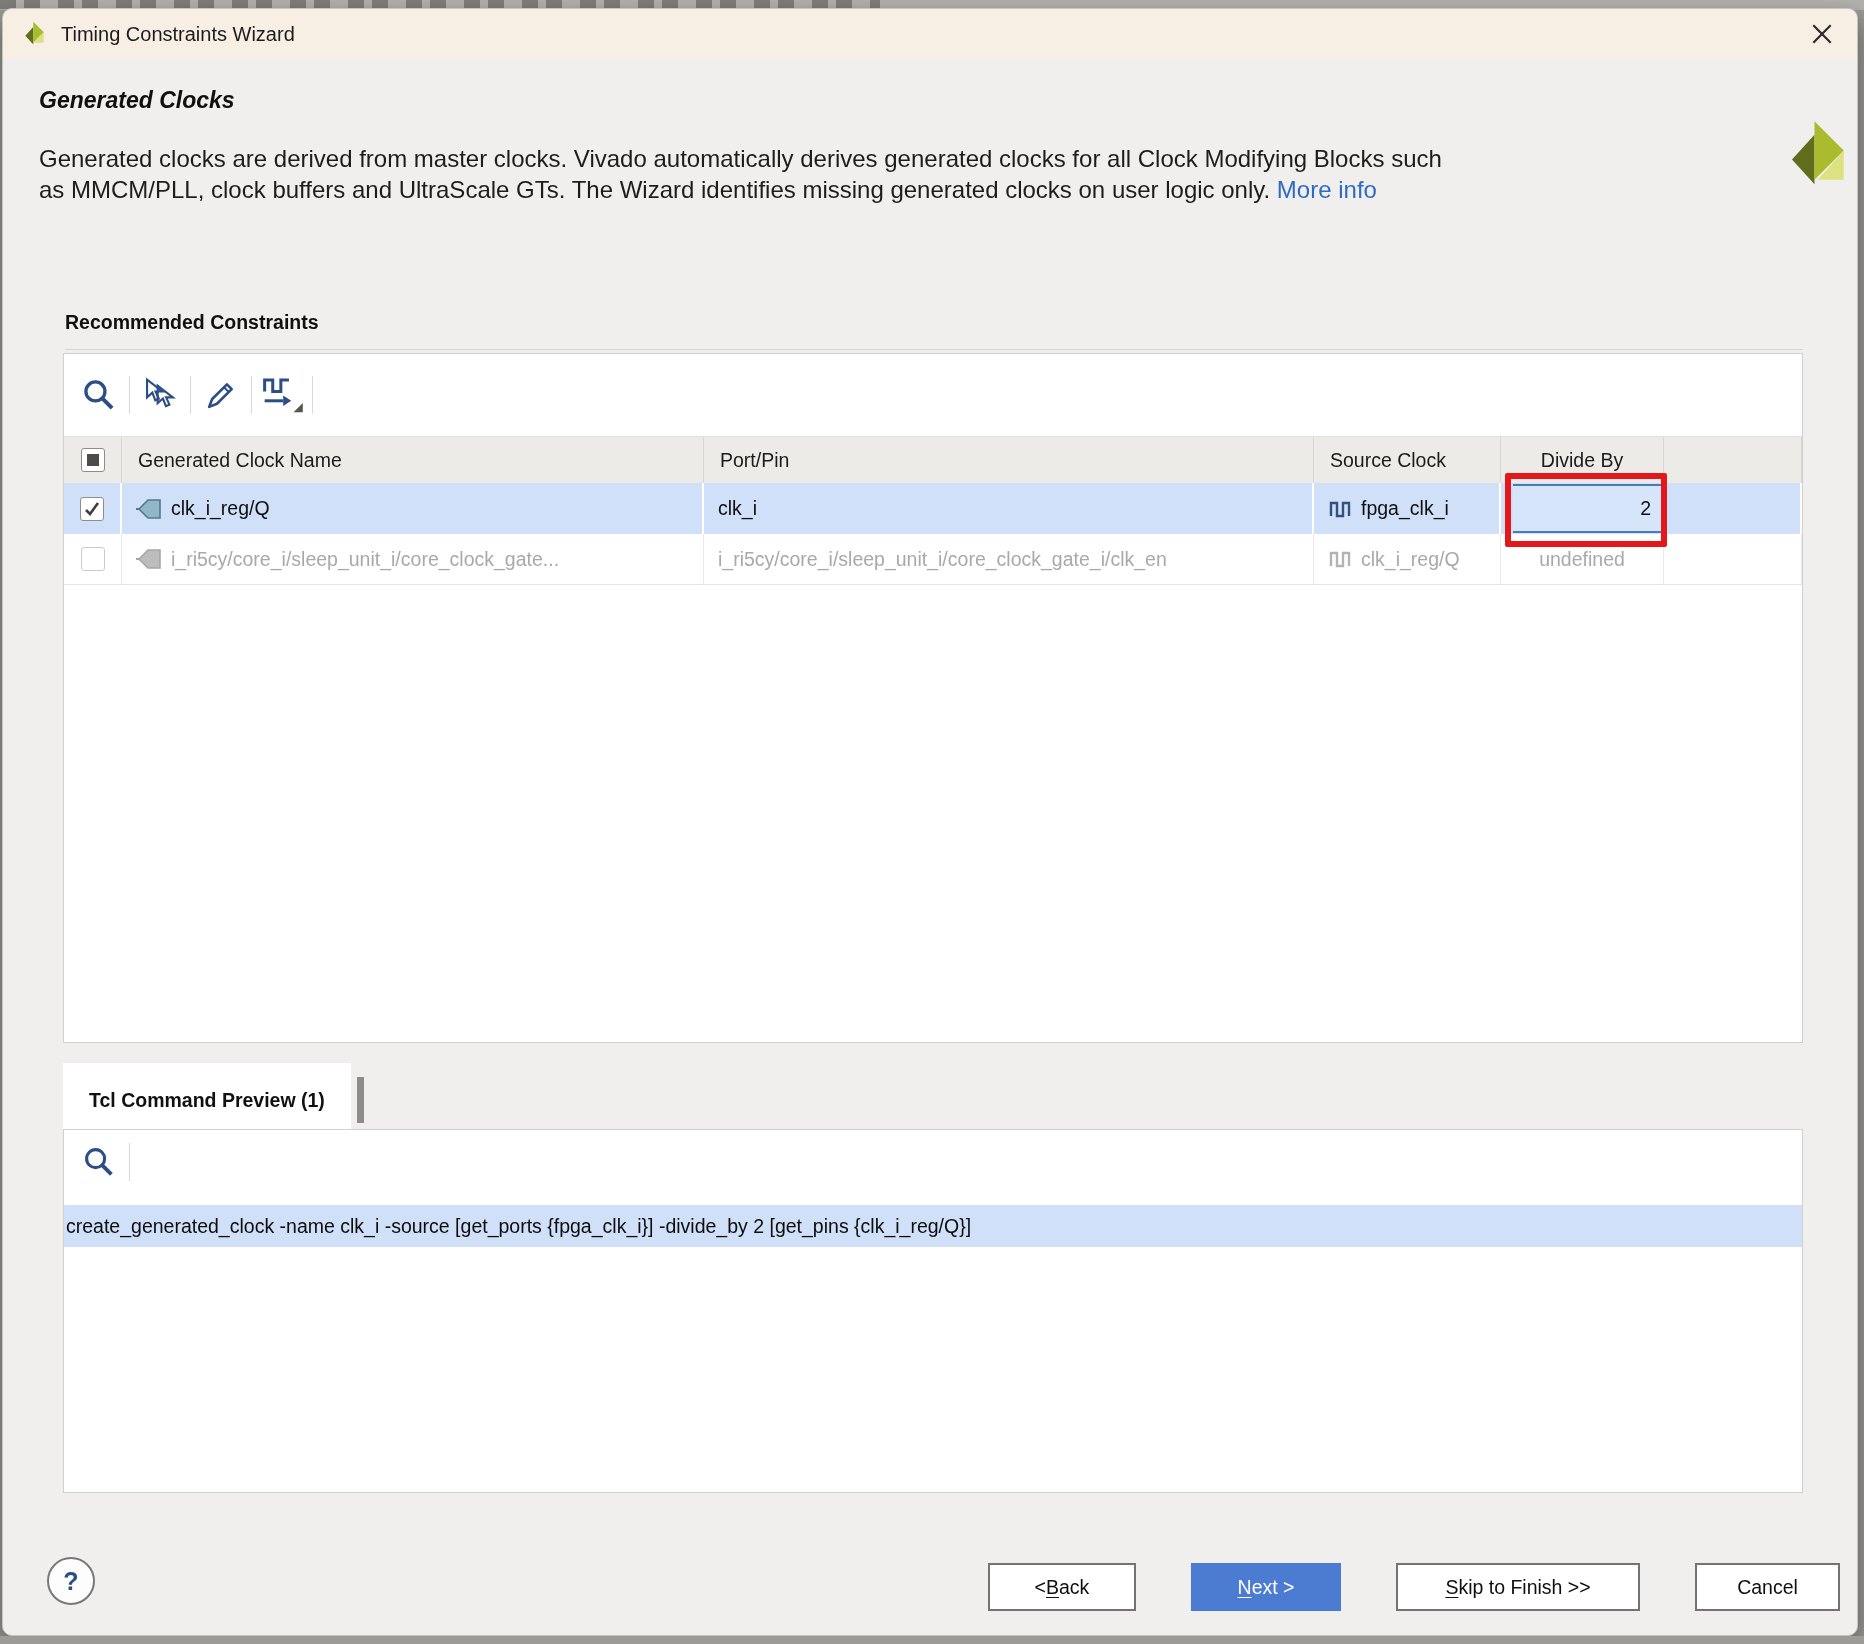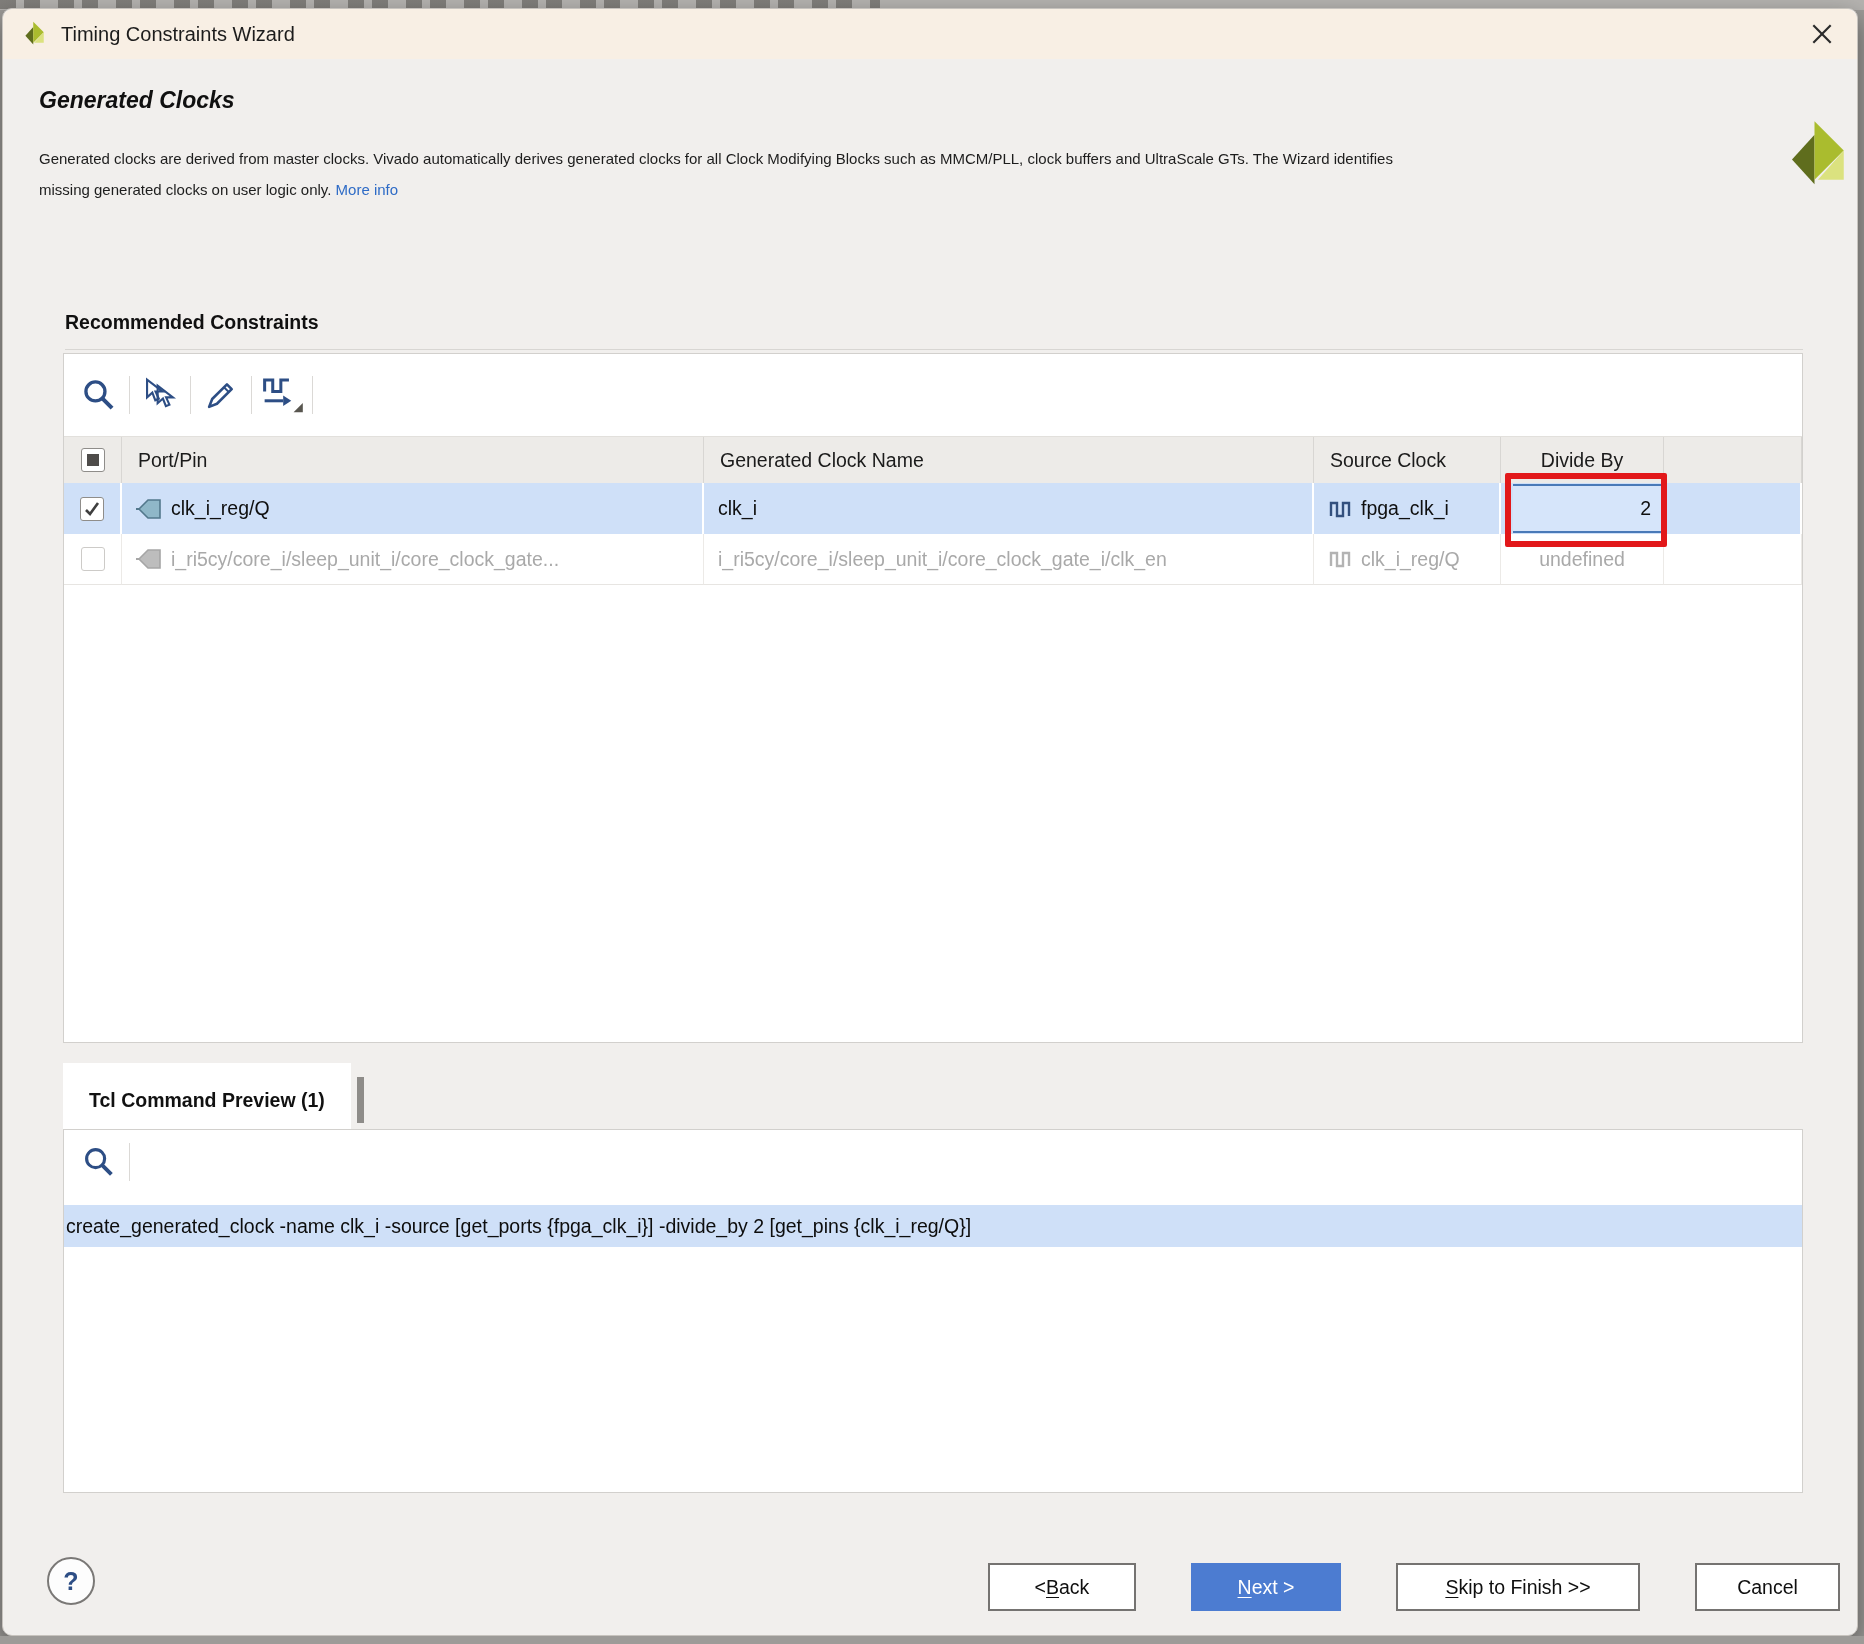--- a/index.html
+++ b/index.html
@@ -8,21 +8,21 @@
   .bgstrip-top{position:absolute;left:0;top:0;width:100%;height:10px;background:#b5b3b0;}
   .bgstrip-marks{position:absolute;left:0;top:0;width:880px;height:9px;
     background:repeating-linear-gradient(90deg,#56534f 0 16px,transparent 16px 24px,#56534f 24px 40px,transparent 40px 58px);opacity:.55;}
   .dialog{position:absolute;left:2px;top:8px;width:1856px;height:1628px;background:#f1efed;
     border:1px solid #c7c3be;border-radius:10px;box-shadow:0 10px 26px rgba(0,0,0,.45);overflow:hidden;box-sizing:border-box;}
   .titlebar{height:50px;background:#f8efe4;display:flex;align-items:center;padding:0 18px;border-radius:10px 10px 0 0;}
   .titlebar .title{font-size:20px;color:#1c1c1c;margin-left:12px;}
   .close-btn{margin-left:auto;width:34px;height:34px;display:flex;align-items:center;justify-content:center;cursor:pointer;}
   .dbody{position:absolute;top:50px;left:0;right:0;bottom:0;}
   .page-title{position:absolute;left:36px;top:28px;font-size:23px;font-weight:bold;color:#101010;margin:0;font-style:italic;}
-  .desc{position:absolute;left:36px;top:84px;width:1405px;font-size:15px;line-height:31px;color:#1d1d1d;margin:0;}
+  .desc{position:absolute;left:36px;top:84px;width:1405px;font-size:24px;line-height:31px;color:#1d1d1d;margin:0;}
   .more-info{color:#2e6bc6;cursor:pointer;text-decoration:none;}
   .xlogo{position:absolute;left:1780px;top:58px;}
   .section-title{position:absolute;left:62px;top:252px;font-size:19.5px;font-weight:bold;color:#101010;}
   .section-line{position:absolute;left:62px;top:290px;width:1738px;height:1px;background:#d8d6d3;}
   .panel{position:absolute;left:60px;top:294px;width:1740px;height:690px;background:#fff;border:1px solid #d2d0cd;box-sizing:border-box;}
   .tbar{height:82px;display:flex;align-items:center;padding-left:10px;}
   .tbar.small{height:64px;}
   .tbtn{width:50px;height:58px;display:flex;align-items:center;justify-content:center;cursor:pointer;}
   .tsep{width:1px;height:38px;background:#dbd9d6;margin:0 5px;}
   .grid{display:grid;grid-template-columns:58px 582px 610px 187px 163px 1fr;}
@@ -137,22 +137,22 @@
           </div>
           <div class="tsep"></div>
         </div>
 
         <div class="grid thead">
           <div class="hcell center">
             <span class="cb tri">
                 <span class="inner"></span>
               </span>
           </div>
+          <div class="hcell">Generated Clock Name</div>
           <div class="hcell">Port/Pin</div>
-          <div class="hcell">Generated Clock Name</div>
           <div class="hcell">Source Clock</div>
           <div class="hcell center">Divide By</div>
           <div class="hcell"></div>
         </div>
 
         <div class="grid trow row-selected">
           <div class="cell center">
             <span class="cb">
               <svg width="18" height="18" viewBox="0 0 18 18">
                 <polyline points="3,10 7,14 15,3" fill="none" stroke="#3f3f3f" stroke-width="2.6"></polyline>

